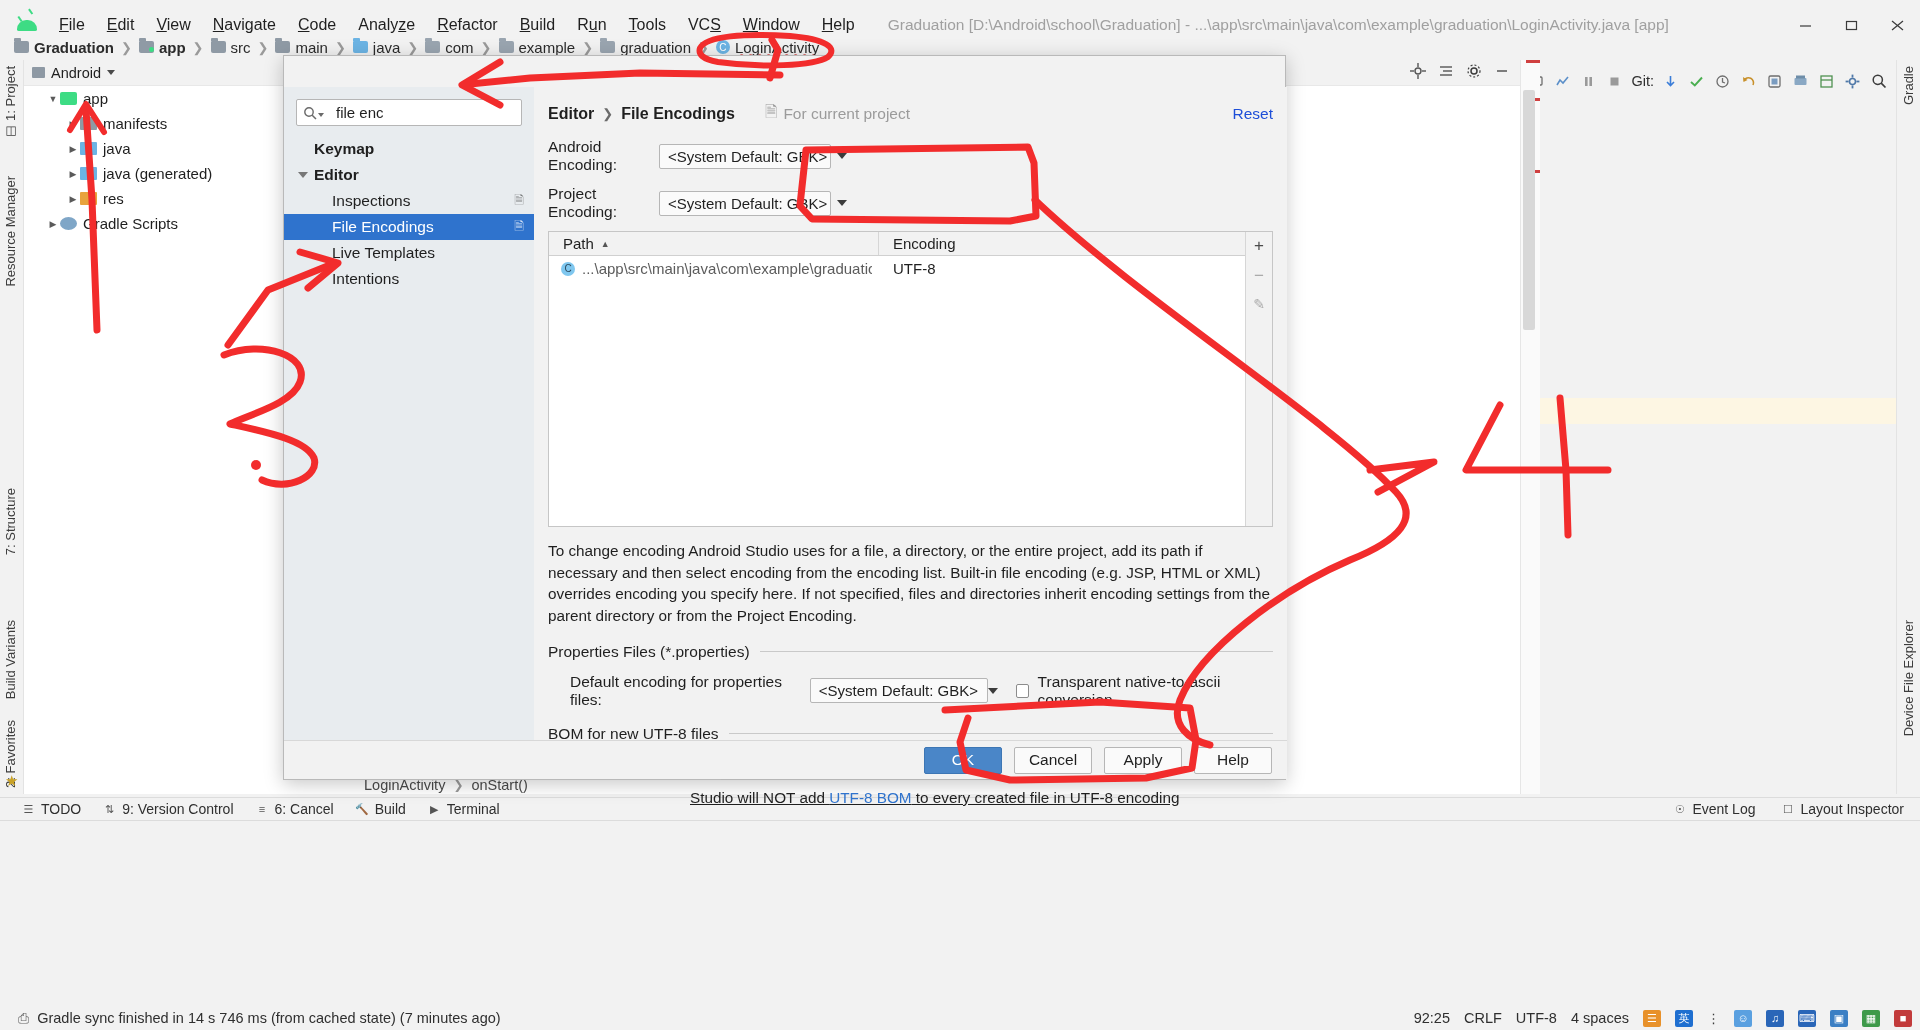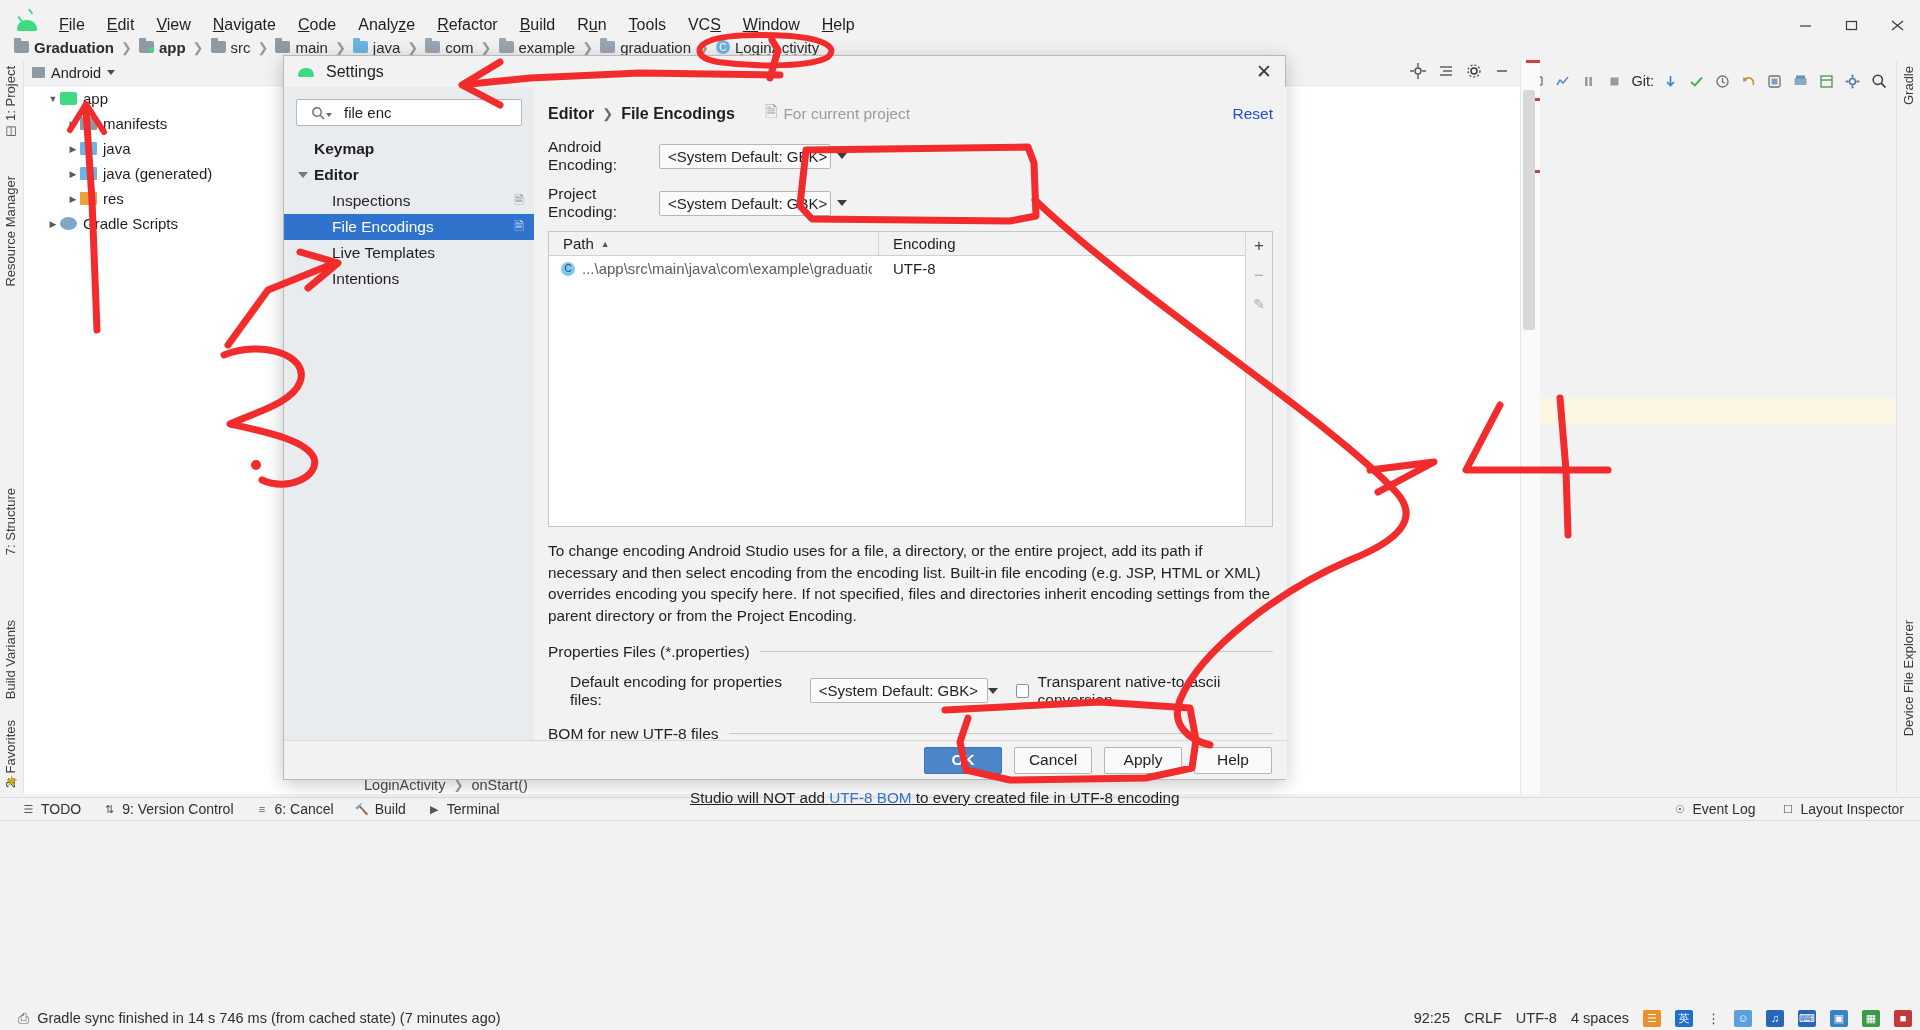--- a/index.html
+++ b/index.html
@@ -193,21 +193,21 @@
     margin-left: auto; width: 42px; height: 31px; display: flex;
     align-items: center; justify-content: center; font-size: 19px; color: #3c3c3c;
   }
   .dlg-body { position: absolute; left: 0; top: 31px; width: 1003px; height: 655px; display: flex; }
   .dlg-left {
     width: 250px; background: #e8ecef; padding: 10px 0 0 0; flex: none;
   }
   .search-box {
     margin: 2px 12px 10px 12px; height: 27px; background: #fff;
     border: 1px solid #b6b6b6; display: flex; align-items: center;
-    padding: 0 14px; font-size: 15px; border-radius: 2px;
+    padding: 0 6px; font-size: 15px; border-radius: 2px;
   }
   .search-box .mag { color: #6a6a6a; font-size: 13px; display: flex; align-items: center; gap: 1px; }
   .search-box input {
     border: none; outline: none; flex: 1; font-family: inherit; font-size: 15px;
     margin-left: 10px; background: transparent; color: #1f1f1f;
   }
   .search-box .clr { color: #9a9a9a; font-size: 15px; }
   .tree2 { font-size: 15.5px; }
   .t2row {
     height: 26px; display: flex; align-items: center; padding-left: 30px; color: #1f1f1f;
@@ -283,21 +283,21 @@
   .dlg-footer {
     position: absolute; left: 0; bottom: 0; width: 1003px; height: 39px;
     border-top: 1px solid #d8d8d8; display: flex; align-items: center;
     justify-content: flex-end; gap: 12px; padding-right: 15px; background: #f2f2f2;
   }
   .btn {
     min-width: 78px; height: 27px; border: 1px solid #b6b6b6; background: #fafafa;
     border-radius: 2px; display: flex; align-items: center; justify-content: center;
     font-size: 15.5px;
   }
-  .btn.primary { background: #4a86c8; border-color: #3d76b4; color: #fff; font-weight: bold; text-align: right; }
+  .btn.primary { background: #4a86c8; border-color: #3d76b4; color: #fff; font-weight: normal; text-align: right; }
 
   
   .anno { position: absolute; left: 0; top: 0; width: 1920px; height: 1030px; pointer-events: none; }
 </style>
 </head>
 <body>
 
 <div class="ide">
 
   <div class="titlebar">
@@ -310,20 +310,21 @@
       <div class="menu-item"><u>C</u>ode</div>
       <div class="menu-item">Analy<u>z</u>e</div>
       <div class="menu-item"><u>R</u>efactor</div>
       <div class="menu-item"><u>B</u>uild</div>
       <div class="menu-item">R<u>u</u>n</div>
       <div class="menu-item"><u>T</u>ools</div>
       <div class="menu-item">VC<u>S</u></div>
       <div class="menu-item"><u>W</u>indow</div>
       <div class="menu-item"><u>H</u>elp</div>
     </div>
+    <div class="win-title">Graduation [D:\Android\school\Graduation] - ...\app\src\main\java\com\example\graduation\LoginActivity.java [app]</div>
     <div class="win-buttons">
       <div class="win-btn">
         <svg width="13" height="11">
             <line x1="1" y1="6" x2="12" y2="6" stroke="#3a3a3a" stroke-width="1.2"></line>
           </svg>
       </div>
       <div class="win-btn">
         <svg width="13" height="11">
             <rect x="1.5" y="1.5" width="10" height="8" fill="none" stroke="#3a3a3a" stroke-width="1.2"></rect>
           </svg>
@@ -660,25 +661,20 @@
       <span class="tray-ico" style="background:#5aa0e0">☺</span>
       <span class="tray-ico" style="background:#2a66b8">♫</span>
       <span class="tray-ico" style="background:#2a66b8">⌨</span>
       <span class="tray-ico" style="background:#3b7fc4">▣</span>
       <span class="tray-ico" style="background:#3e9a4a">▦</span>
       <span class="tray-ico" style="background:#c23b3b">■</span>
     </div>
   </div>
 
   <div class="dialog">
-    <div class="dlg-title">
-      <span class="and"></span>
-      <span>Settings</span>
-      <span class="dlg-close">✕</span>
-    </div>
 
     <div class="dlg-body">
 
       <div class="dlg-left">
         <div class="search-box">
           <span class="mag">
             <svg width="14" height="14" viewBox="0 0 14 14">
                 <circle cx="6" cy="6" r="4.2" fill="none" stroke="#6a6a6a" stroke-width="1.4"></circle>
                 <line x1="9.2" y1="9.2" x2="13" y2="13" stroke="#6a6a6a" stroke-width="1.5"></line>
               </svg>

